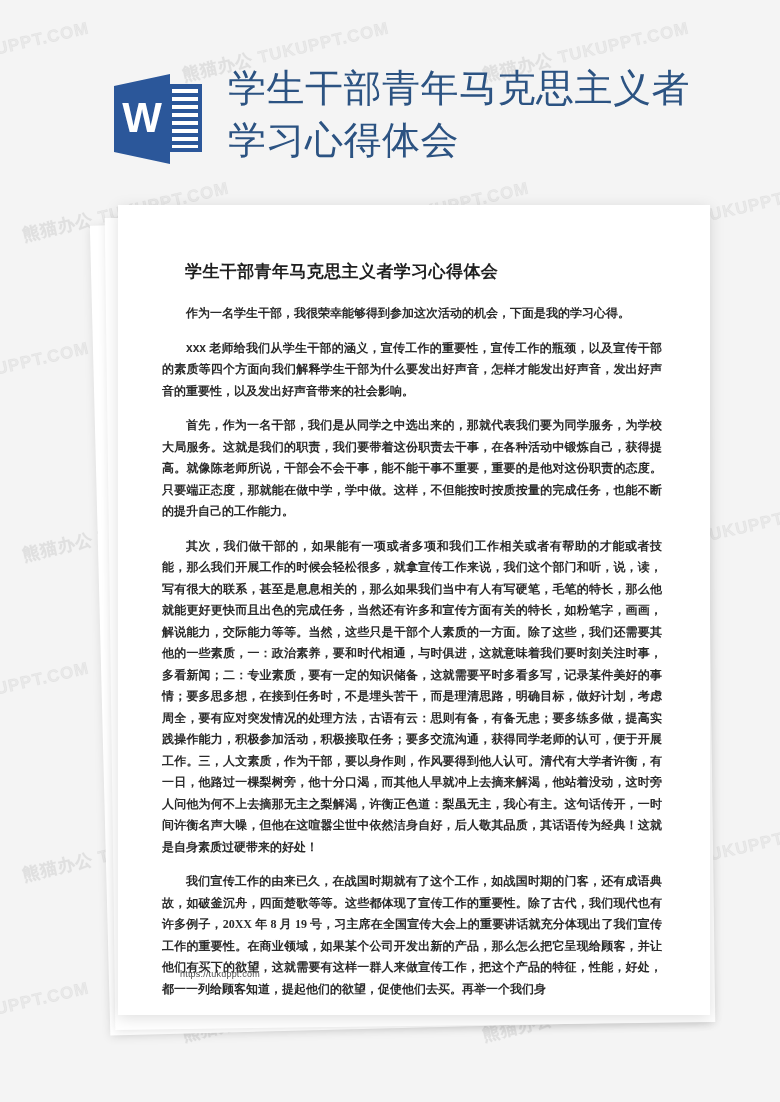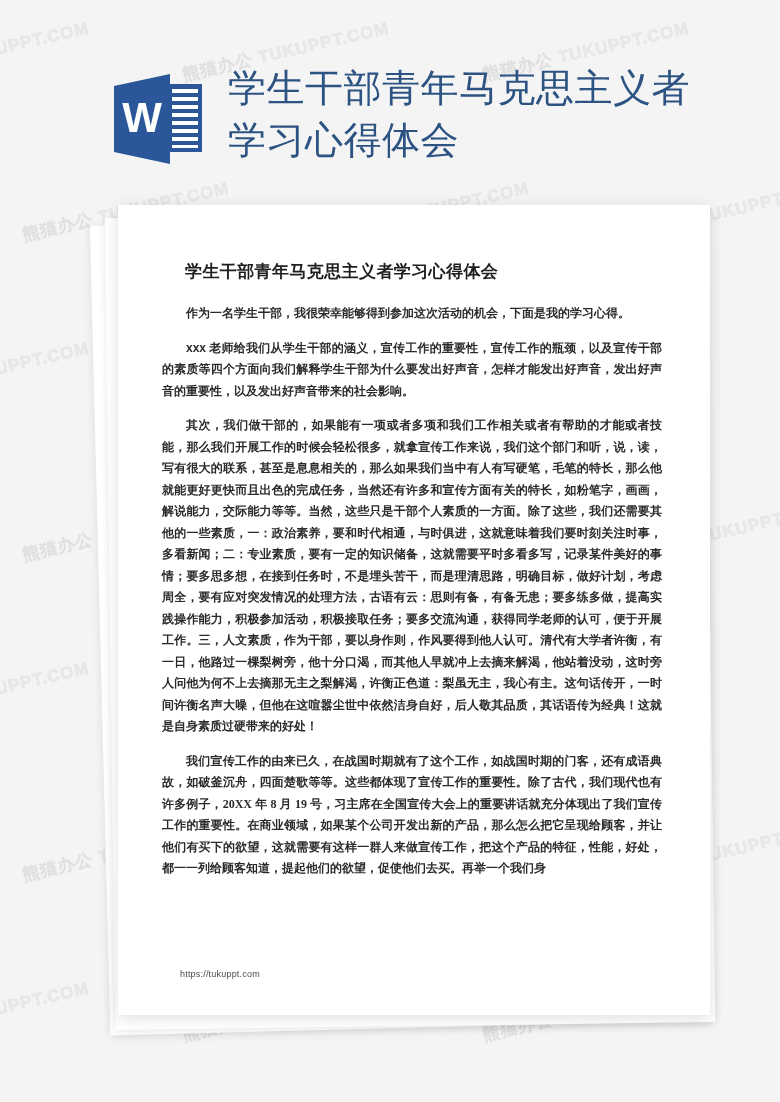--- a/index.html
+++ b/index.html
@@ -181,20 +181,21 @@
   <div class="paper-back" id="paper-back-1"></div>
 
   <div id="paper-main">
     <div id="doc-content">
       <div id="doc-title">学生干部青年马克思主义者学习心得体会</div>
 
       <p class="doc-para">作为一名学生干部，我很荣幸能够得到参加这次活动的机会，下面是我的学习心得。</p>
 
       <p class="doc-para"><b>xxx</b><span> 老师给我们从学生干部的涵义，宣传工作的重要性，宣传工作的瓶颈，以及宣传干部的素质等四个方面向我们解释学生干部为什么要发出好声音，怎样才能发出好声音，发出好声音的重要性，以及发出好声音带来的社会影响。</span></p>
 
+      <p class="doc-para">首先，作为一名干部，我们是从同学之中选出来的，那就代表我们要为同学服务，为学校大局服务。这就是我们的职责，我们要带着这份职责去干事，在各种活动中锻炼自己，获得提高。就像陈老师所说，干部会不会干事，能不能干事不重要，重要的是他对这份职责的态度。只要端正态度，那就能在做中学，学中做。这样，不但能按时按质按量的完成任务，也能不断的提升自己的工作能力。</p>
 
       <p class="doc-para">其次，我们做干部的，如果能有一项或者多项和我们工作相关或者有帮助的才能或者技能，那么我们开展工作的时候会轻松很多，就拿宣传工作来说，我们这个部门和听，说，读，写有很大的联系，甚至是息息相关的，那么如果我们当中有人有写硬笔，毛笔的特长，那么他就能更好更快而且出色的完成任务，当然还有许多和宣传方面有关的特长，如粉笔字，画画，解说能力，交际能力等等。当然，这些只是干部个人素质的一方面。除了这些，我们还需要其他的一些素质，一：政治素养，要和时代相通，与时俱进，这就意味着我们要时刻关注时事，多看新闻；二：专业素质，要有一定的知识储备，这就需要平时多看多写，记录某件美好的事情；要多思多想，在接到任务时，不是埋头苦干，而是理清思路，明确目标，做好计划，考虑周全，要有应对突发情况的处理方法，古语有云：思则有备，有备无患；要多练多做，提高实践操作能力，积极参加活动，积极接取任务；要多交流沟通，获得同学老师的认可，便于开展工作。三，人文素质，作为干部，要以身作则，作风要得到他人认可。清代有大学者许衡，有一日，他路过一棵梨树旁，他十分口渴，而其他人早就冲上去摘来解渴，他站着没动，这时旁人问他为何不上去摘那无主之梨解渴，许衡正色道：梨虽无主，我心有主。这句话传开，一时间许衡名声大噪，但他在这喧嚣尘世中依然洁身自好，后人敬其品质，其话语传为经典！这就是自身素质过硬带来的好处！</p>
 
       <p class="doc-para">我们宣传工作的由来已久，在战国时期就有了这个工作，如战国时期的门客，还有成语典故，如破釜沉舟，四面楚歌等等。这些都体现了宣传工作的重要性。除了古代，我们现代也有许多例子，20XX 年 8 月 19 号，习主席在全国宣传大会上的重要讲话就充分体现出了我们宣传工作的重要性。在商业领域，如果某个公司开发出新的产品，那么怎么把它呈现给顾客，并让他们有买下的欲望，这就需要有这样一群人来做宣传工作，把这个产品的特征，性能，好处，都一一列给顾客知道，提起他们的欲望，促使他们去买。再举一个我们身</p>
     </div>
 
     <div id="doc-footer-url">https://tukuppt.com</div>
   </div>
 </div>
 

